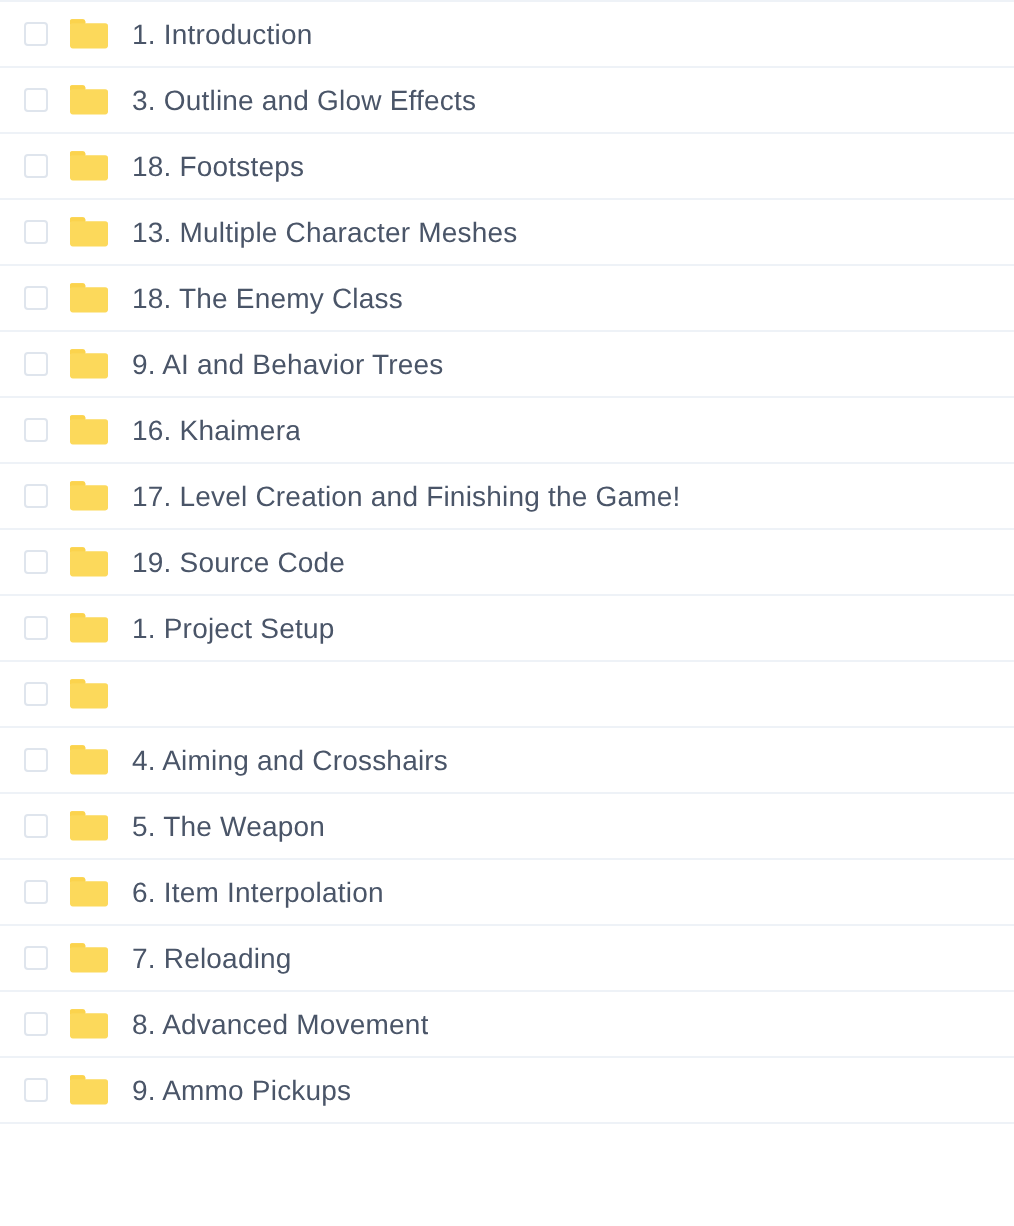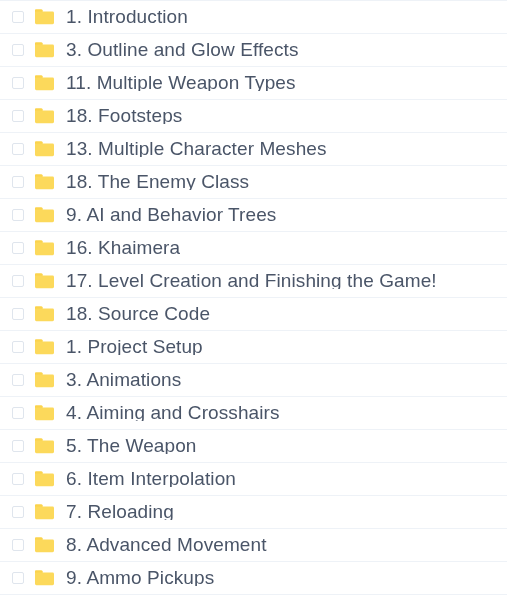--- a/index.html
+++ b/index.html
@@ -52,21 +52,21 @@
     position: relative;
   }
   .folder-icon svg {
     display: block;
     width: 19px;
     height: 16px;
   }
 
   .row-label {
     margin-left: 12px;
-    font-size: 19px;
+    font-size: 14px;
     line-height: 16px;
     color: #4a5568;
     letter-spacing: 0.1px;
     white-space: nowrap;
     overflow: hidden;
     text-overflow: ellipsis;
   }
 </style>
 </head>
 <body>
@@ -96,31 +96,20 @@
   </div>
     <div class="folder-row">
     <span class="row-checkbox"></span>
     <span class="folder-icon">
       <svg viewBox="0 0 19 16" xmlns="http://www.w3.org/2000/svg" aria-hidden="true">
         <path class="folder-tab-path" d="M0 1.6C0 1.05 0.45 0.6 1 0.6h5.1c0.3 0 0.55 0.12 0.72 0.33L8 2.2H1C0.45 2.2 0 2.2 0 2.2z" fill="#fbd34d"></path>
         <rect class="folder-tab-rect" x="0" y="0.6" width="7.6" height="3.4" rx="1" fill="#fbd34d"></rect>
         <rect class="folder-body-rect" x="0" y="2.6" width="19" height="12.6" rx="1.4" fill="#fcd95b"></rect>
       </svg>
     </span>
-    <span class="row-label">11. Multiple Weapon Types</span>
-  </div>
-    <div class="folder-row">
-    <span class="row-checkbox"></span>
-    <span class="folder-icon">
-      <svg viewBox="0 0 19 16" xmlns="http://www.w3.org/2000/svg" aria-hidden="true">
-        <path class="folder-tab-path" d="M0 1.6C0 1.05 0.45 0.6 1 0.6h5.1c0.3 0 0.55 0.12 0.72 0.33L8 2.2H1C0.45 2.2 0 2.2 0 2.2z" fill="#fbd34d"></path>
-        <rect class="folder-tab-rect" x="0" y="0.6" width="7.6" height="3.4" rx="1" fill="#fbd34d"></rect>
-        <rect class="folder-body-rect" x="0" y="2.6" width="19" height="12.6" rx="1.4" fill="#fcd95b"></rect>
-      </svg>
-    </span>
     <span class="row-label">18. Footsteps</span>
   </div>
     <div class="folder-row">
     <span class="row-checkbox"></span>
     <span class="folder-icon">
       <svg viewBox="0 0 19 16" xmlns="http://www.w3.org/2000/svg" aria-hidden="true">
         <path class="folder-tab-path" d="M0 1.6C0 1.05 0.45 0.6 1 0.6h5.1c0.3 0 0.55 0.12 0.72 0.33L8 2.2H1C0.45 2.2 0 2.2 0 2.2z" fill="#fbd34d"></path>
         <rect class="folder-tab-rect" x="0" y="0.6" width="7.6" height="3.4" rx="1" fill="#fbd34d"></rect>
         <rect class="folder-body-rect" x="0" y="2.6" width="19" height="12.6" rx="1.4" fill="#fcd95b"></rect>
       </svg>
@@ -173,21 +162,21 @@
   </div>
     <div class="folder-row">
     <span class="row-checkbox"></span>
     <span class="folder-icon">
       <svg viewBox="0 0 19 16" xmlns="http://www.w3.org/2000/svg" aria-hidden="true">
         <path class="folder-tab-path" d="M0 1.6C0 1.05 0.45 0.6 1 0.6h5.1c0.3 0 0.55 0.12 0.72 0.33L8 2.2H1C0.45 2.2 0 2.2 0 2.2z" fill="#fbd34d"></path>
         <rect class="folder-tab-rect" x="0" y="0.6" width="7.6" height="3.4" rx="1" fill="#fbd34d"></rect>
         <rect class="folder-body-rect" x="0" y="2.6" width="19" height="12.6" rx="1.4" fill="#fcd95b"></rect>
       </svg>
     </span>
-    <span class="row-label">18. Source Code</span>
+    <span class="row-label">19. Source Code</span>
   </div>
     <div class="folder-row">
     <span class="row-checkbox"></span>
     <span class="folder-icon">
       <svg viewBox="0 0 19 16" xmlns="http://www.w3.org/2000/svg" aria-hidden="true">
         <path class="folder-tab-path" d="M0 1.6C0 1.05 0.45 0.6 1 0.6h5.1c0.3 0 0.55 0.12 0.72 0.33L8 2.2H1C0.45 2.2 0 2.2 0 2.2z" fill="#fbd34d"></path>
         <rect class="folder-tab-rect" x="0" y="0.6" width="7.6" height="3.4" rx="1" fill="#fbd34d"></rect>
         <rect class="folder-body-rect" x="0" y="2.6" width="19" height="12.6" rx="1.4" fill="#fcd95b"></rect>
       </svg>
     </span>
@@ -195,21 +184,20 @@
   </div>
     <div class="folder-row">
     <span class="row-checkbox"></span>
     <span class="folder-icon">
       <svg viewBox="0 0 19 16" xmlns="http://www.w3.org/2000/svg" aria-hidden="true">
         <path class="folder-tab-path" d="M0 1.6C0 1.05 0.45 0.6 1 0.6h5.1c0.3 0 0.55 0.12 0.72 0.33L8 2.2H1C0.45 2.2 0 2.2 0 2.2z" fill="#fbd34d"></path>
         <rect class="folder-tab-rect" x="0" y="0.6" width="7.6" height="3.4" rx="1" fill="#fbd34d"></rect>
         <rect class="folder-body-rect" x="0" y="2.6" width="19" height="12.6" rx="1.4" fill="#fcd95b"></rect>
       </svg>
     </span>
-    <span class="row-label">3. Animations</span>
   </div>
     <div class="folder-row">
     <span class="row-checkbox"></span>
     <span class="folder-icon">
       <svg viewBox="0 0 19 16" xmlns="http://www.w3.org/2000/svg" aria-hidden="true">
         <path class="folder-tab-path" d="M0 1.6C0 1.05 0.45 0.6 1 0.6h5.1c0.3 0 0.55 0.12 0.72 0.33L8 2.2H1C0.45 2.2 0 2.2 0 2.2z" fill="#fbd34d"></path>
         <rect class="folder-tab-rect" x="0" y="0.6" width="7.6" height="3.4" rx="1" fill="#fbd34d"></rect>
         <rect class="folder-body-rect" x="0" y="2.6" width="19" height="12.6" rx="1.4" fill="#fcd95b"></rect>
       </svg>
     </span>

